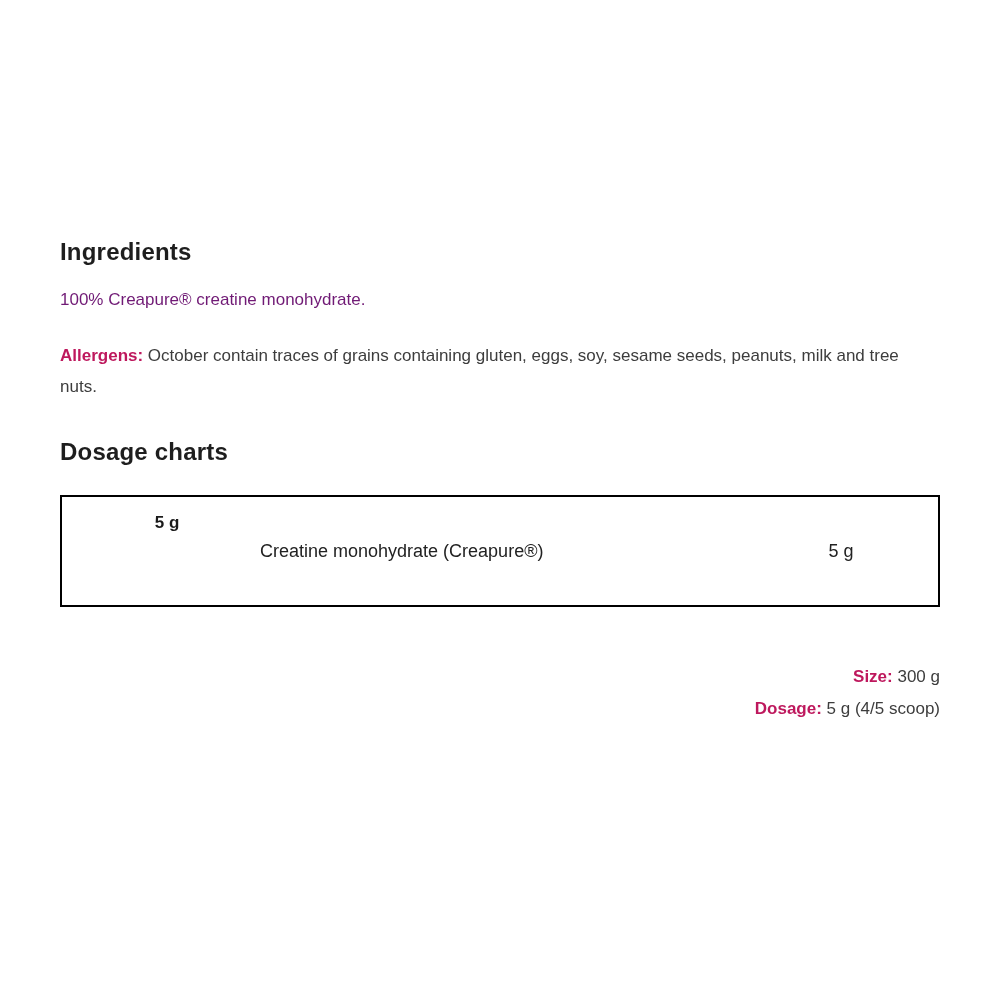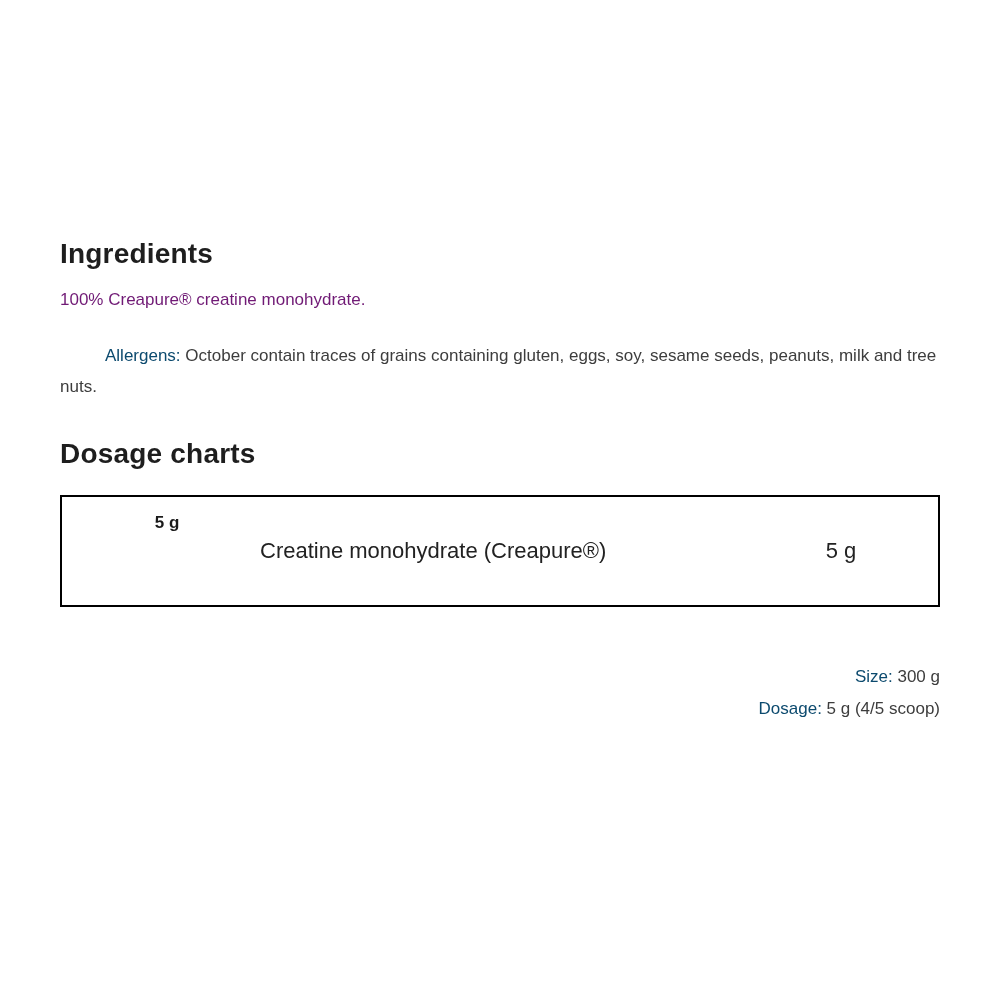--- a/index.html
+++ b/index.html
@@ -14,43 +14,42 @@
     font-family: "Liberation Sans", "DejaVu Sans", sans-serif;
     color: #3d3d3d;
   }
   .abs {
     position: absolute;
     left: 60px;
     width: 880px;
   }
   .section-heading {
     margin: 0;
-    font-size: 28px;
+    font-size: 24px;
     font-weight: 700;
     color: #1e1e1e;
     letter-spacing: 0.2px;
   }
   #ingredients-heading { top: 238px; }
   #ingredients-desc {
     top: 290px;
     margin: 0;
     font-size: 17px;
     color: #701a75;
   }
   #allergens-paragraph {
     top: 340px;
     margin: 0;
     font-size: 17px;
     line-height: 31px;
     color: #3d3d3d;
   }
   .bold-label {
-    font-weight: 400;
-    color: #0c4a6e;
-    margin-left: 45px;
+    font-weight: 700;
+    color: #be185d;
   }
   #calorie-heading { top: 438px; }
 
   
   #calorie-table {
     top: 495px;
     height: 112px;
     box-sizing: border-box;
     border: 2px solid #000000;
     padding: 0 12px;
@@ -67,21 +66,21 @@
   }
   .table-divider {
     flex: none;
     height: 7px;
     background: #111111;
   }
   .table-data-row {
     flex: 1;
     display: flex;
     align-items: center;
-    font-size: 22px;
+    font-size: 18px;
     color: #222222;
   }
   .cell-name {
     flex: 1;
     padding-left: 8px;
   }
   .cell-value {
     width: 170px;
     text-align: center;
   }

